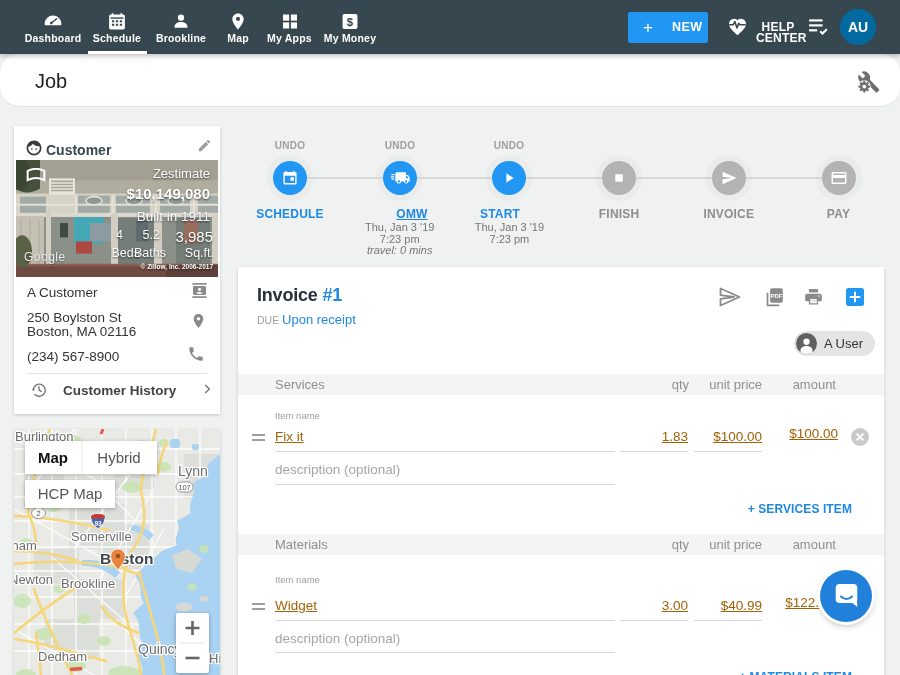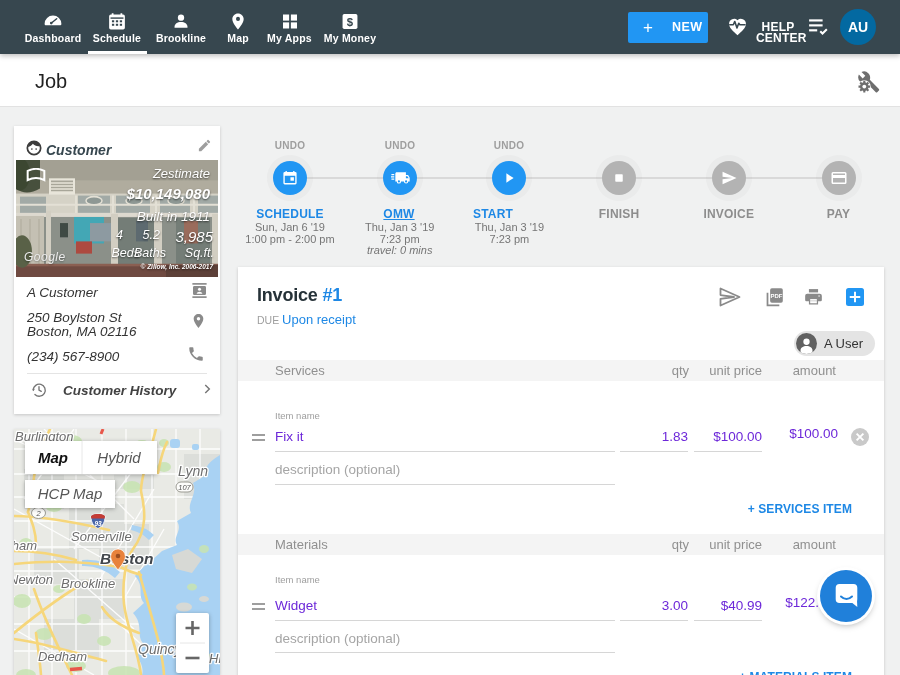--- a/index.html
+++ b/index.html
@@ -10,25 +10,25 @@
 #nav { position:absolute; left:0; top:0; width:900px; height:54px; background:#37474f; box-shadow:0 2px 5px rgba(0,0,0,0.25); z-index:5; }
 .navitem { position:absolute; top:0; height:54px; text-align:center; color:#fff; }
 .navitem .nlab { position:absolute; bottom:10px; left:0; right:0; font-size:10.5px; font-weight:bold; letter-spacing:0.2px; }
 .navitem .nic { position:absolute; top:11px; left:50%; transform:translateX(-50%); width:21px; height:21px; }
 #underline { position:absolute; left:88px; top:51px; width:59px; height:3px; background:#fff; }
 #newbtn { position:absolute; left:628px; top:12px; width:80px; height:31px; background:#2196f3; border-radius:2px; color:#fff; font-size:12.5px; font-weight:bold; text-align:center; line-height:31px; letter-spacing:0.5px; }
 #helpcenter { position:absolute; left:756px; top:22px; width:44px; color:#fff; font-size:12px; font-weight:bold; text-align:center; line-height:11px; letter-spacing:0.2px; }
 #avatar { position:absolute; left:840px; top:9px; width:36px; height:36px; border-radius:50%; background:#0369a1; color:#fff; font-size:14px; font-weight:bold; text-align:center; line-height:36px; }
 
 
-#jobbar { position:absolute; left:0; top:54px; width:900px; height:53px; background:#fff; border-bottom:1px solid #e2e2e2; }
+#jobbar { position:absolute; left:0; top:54px; width:900px; height:53px; background:#fff; border-bottom:1px solid #e2e2e2;border-radius:20px; }
 #jobbar .title { position:absolute; left:35px; top:16px; font-size:20px; color:#212121; }
 
 
-.card { position:absolute; background:#fff; box-shadow:0 1px 3px rgba(0,0,0,0.18);font-style:italic; }
+.card { position:absolute; background:#fff; box-shadow:0 1px 3px rgba(0,0,0,0.18); }
 #custcard { left:14px; top:126px; width:206px; height:288px; }
 #mapcard  { left:14px; top:429px; width:206px; height:246px; overflow:hidden; }
 
 
 #custhead { position:absolute; left:0; top:0; width:206px; height:36px; }
 #custhead .t { position:absolute; left:32px; top:16px; font-size:14px; font-weight:bold; color:#37474f; }
 #photo { position:absolute; left:2px; top:34px; width:202px; height:117px; overflow:hidden; }
 .pov { position:absolute; color:#fff; text-align:right; right:8px; text-shadow:0 1px 2px rgba(0,0,0,0.6); }
 #cinfo { position:absolute; left:0; top:151px; width:206px; }
 .ctext { color:#333; font-size:13.5px; }
@@ -52,21 +52,21 @@
 .due { position:absolute; left:19px; top:45px; font-size:10.5px; color:#9e9e9e; }
 .due b { color:#1e88e5; font-weight:normal; font-size:13px; }
 #userpill { position:absolute; left:556px; top:64px; height:25px; background:#e4e4e4; border-radius:13px; font-size:13px; color:#333; padding:0 12px 0 30px; line-height:25px; }
 #userpill .uav { position:absolute; left:2px; top:2px; width:21px; height:21px; border-radius:50%; background:#616161; overflow:hidden; }
 .secthead { position:absolute; left:0; width:646px; height:21px; background:#f4f4f4; color:#909090; font-size:13px; line-height:21px; }
 .secthead .n { position:absolute; left:37px; }
 .secthead .q { position:absolute; right:195px; }
 .secthead .u { position:absolute; right:122px; }
 .secthead .a { position:absolute; right:48px; }
 .itemname { position:absolute; left:37px; color:#9e9e9e; font-size:9.5px; }
-.ival { position:absolute; font-size:13.5px; color:#6d28d9; }
+.ival { position:absolute; font-size:13.5px; color:#a16207;text-decoration:underline; }
 .iline { position:absolute; border-bottom:1px solid #d6d6d6; }
 .desc { position:absolute; left:37px; color:#a5a5a5; font-size:13.5px; }
 .additem { position:absolute; right:32px; color:#1e88e5; font-size:12px; font-weight:bold; letter-spacing:0.1px; }
 .dragh { position:absolute; left:14px; width:13px; }
 .dragh div { height:2px; background:#9e9e9e; margin-bottom:3px; }
 
 
 #chat { position:absolute; left:820px; top:570px; width:52px; height:52px; border-radius:50%; background:#2080da; box-shadow:0 0 0 3px #fff, 0 3px 7px rgba(0,0,0,0.35); }
 </style>
 </head>
@@ -432,24 +432,23 @@
   <div class="tcirc gray" style="left:473.8px;">
     <svg viewBox="0 0 24 24" width="18" height="18" style="margin:8px;">
       <path fill="#fff" d="M3.4 20.3 22 12 3.4 3.7l-.01 6.5L16.7 12 3.4 13.8z"></path>
     </svg></div>
   <div class="tcirc gray" style="left:583.5px;">
     <svg viewBox="0 0 24 24" width="18" height="18" style="margin:8px;">
       <path fill="#fff" d="M20 4H4a2 2 0 0 0-2 2v12a2 2 0 0 0 2 2h16a2 2 0 0 0 2-2V6a2 2 0 0 0-2-2zm0 14H4v-6h16v6zm0-10H4V6h16v2z"></path>
     </svg></div>
 
   <div class="tlabel blue" style="left:-13px;">SCHEDULE</div>
-  <div class="tsub" style="left:-13px;">Sun, Jan 6 '19<br>1:00 pm - 2:00 pm</div>
-  <div class="tlabel blue" style="left:96px;text-decoration:underline;">OMW</div>
+  <div class="tlabel blue" style="left:109px;text-decoration:underline;">OMW</div>
   <div class="tsub" style="left:96.7px;">Thu, Jan 3 '19<br>7:23 pm<br><i>travel: 0 mins</i></div>
-  <div class="tlabel blue" style="left:190px;text-align:center;">START</div>
+  <div class="tlabel blue" style="left:197px;text-align:center;">START</div>
   <div class="tsub" style="left:206.4px;">Thu, Jan 3 '19<br>7:23 pm</div>
   <div class="tlabel gray" style="left:316.1px;">FINISH</div>
   <div class="tlabel gray" style="left:425.8px;">INVOICE</div>
   <div class="tlabel gray" style="left:535.5px;">PAY</div>
 </div>
 
 <div id="invoice">
   <h1>Invoice <span>#1</span></h1>
   <div class="due">DUE <b>Upon receipt</b></div>
 
@@ -474,21 +473,21 @@
   <div class="abs" style="left:608px;top:21px;width:18px;height:18px;background:#2196f3;border-radius:2.5px;">
     <svg viewBox="0 0 24 24" width="18" height="18">
         <path stroke="#fff" stroke-width="2.6" d="M12 5v14M5 12h14"></path>
       </svg></div>
 
   <div id="userpill"><span class="uav"><svg viewBox="0 0 24 24" width="21" height="21">
           <circle cx="12" cy="10" r="3.6" fill="#fff"></circle>
           <path d="M12 14.8c-3.8 0-6.8 2-6.8 4.7V24h13.6v-4.5c0-2.7-3-4.7-6.8-4.7z" fill="#fff"></path>
         </svg></span>A User</div>
 
-  <div class="secthead" style="top:93px;">
+  <div class="secthead" style="top:107px;">
       <span class="n">Services</span>
       <span class="q">qty</span>
       <span class="u">unit price</span>
       <span class="a">amount</span>
     </div>
 
   <div class="itemname" style="top:143px;">Item name</div>
   <div class="dragh" style="top:167px;">
       <div></div>
       <div></div>

